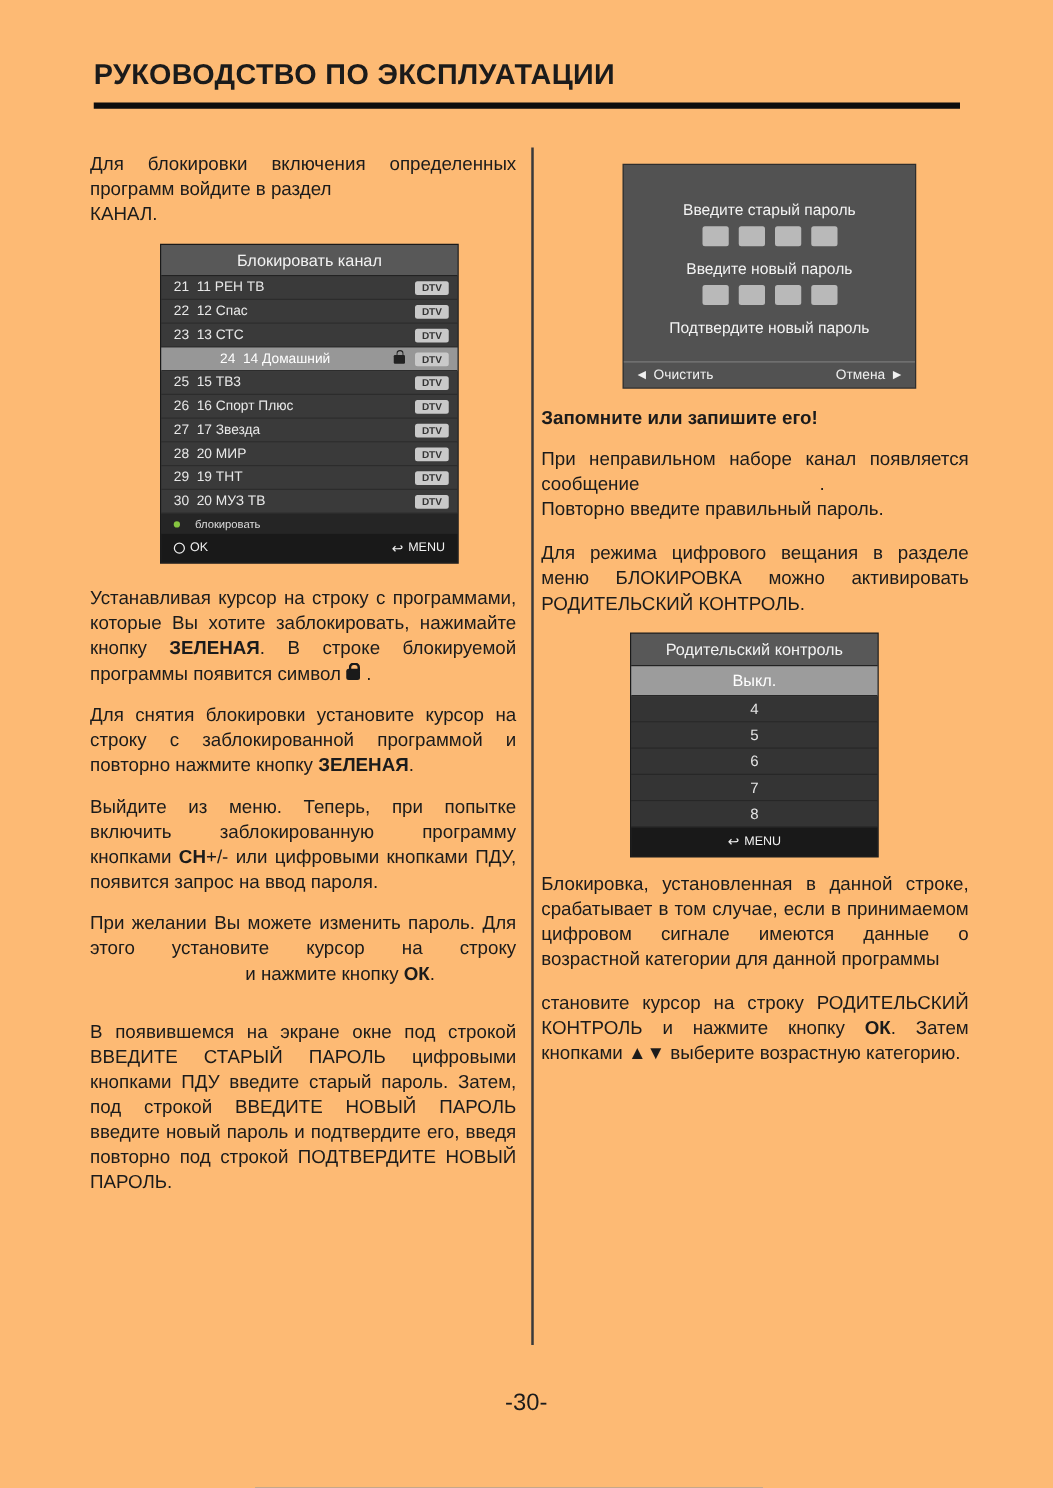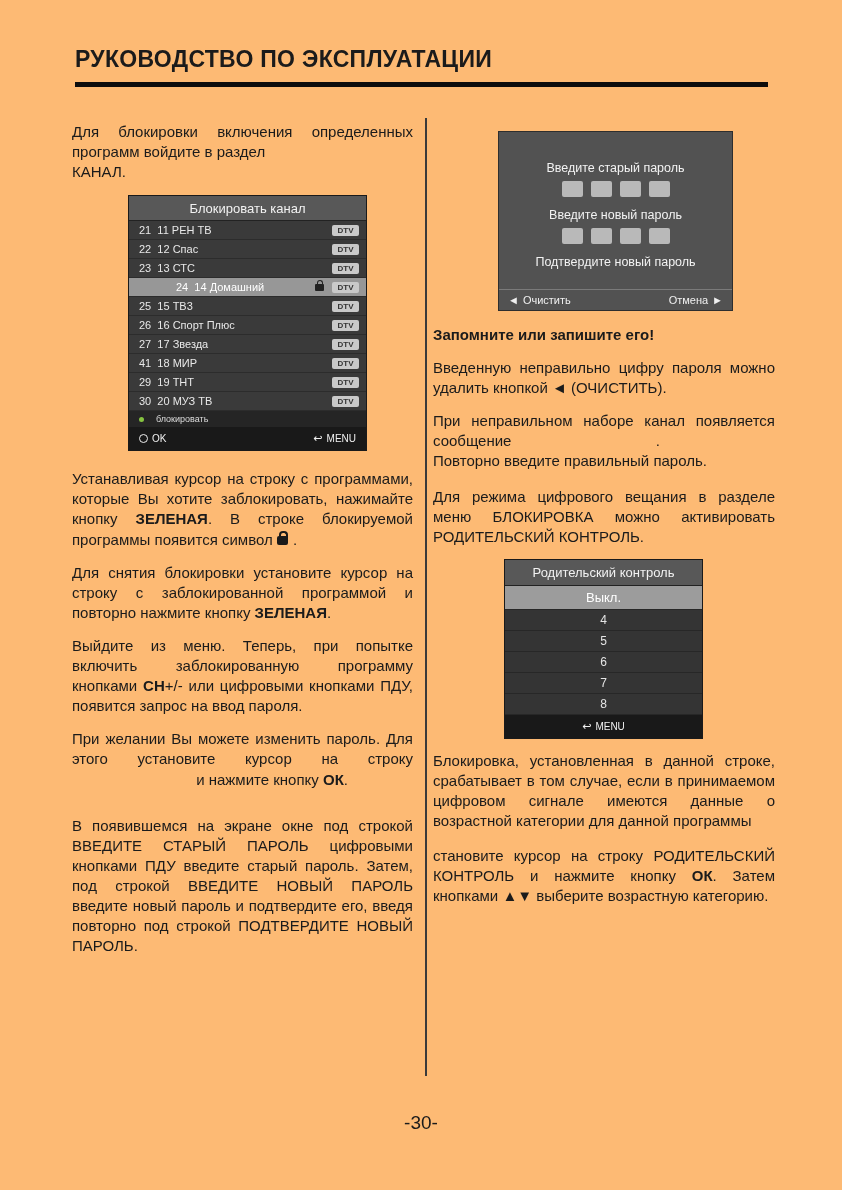--- a/index.html
+++ b/index.html
@@ -115,21 +115,21 @@
       </div>
       <div class="ch-row">
         <span class="lbl">26  16 Спорт Плюс</span>
         <span class="dtv-badge">DTV</span>
       </div>
       <div class="ch-row">
         <span class="lbl">27  17 Звезда</span>
         <span class="dtv-badge">DTV</span>
       </div>
       <div class="ch-row">
-        <span class="lbl">41  18 МИР</span>
+        <span class="lbl">28  20 МИР</span>
         <span class="dtv-badge">DTV</span>
       </div>
       <div class="ch-row">
         <span class="lbl">29  19 ТНТ</span>
         <span class="dtv-badge">DTV</span>
       </div>
       <div class="ch-row">
         <span class="lbl">30  20 МУЗ ТВ</span>
         <span class="dtv-badge">DTV</span>
       </div>
@@ -182,21 +182,20 @@
           <span>Очистить</span>
         </span>
         <span class="keygrp">
           <span>Отмена</span>
           <span>►</span>
         </span>
       </div>
     </div>
 
     <p class="body bold mt15">Запомните или запишите его!</p>
-    <p class="body mt13"><span>Введенную неправильно цифру пароля можно удалить кнопкой ◄ (ОЧИСТИТЬ).</span></p>
     <p class="body mt13"><span>При неправильном наборе канал появляется сообщение</span><span class="gap" style="width: 140px;"></span><span> .
 Повторно введите правильный пароль.</span></p>
     <p class="body mt15"><span>Для режима цифрового вещания в разделе меню БЛОКИРОВКА можно активировать РОДИТЕЛЬСКИЙ КОНТРОЛЬ.</span></p>
 
     <div class="parental">
       <div class="tv-title">Родительский контроль</div>
       <div class="par-row selected">Выкл.</div>
       <div class="par-row">4</div>
       <div class="par-row">5</div>
       <div class="par-row">6</div>

